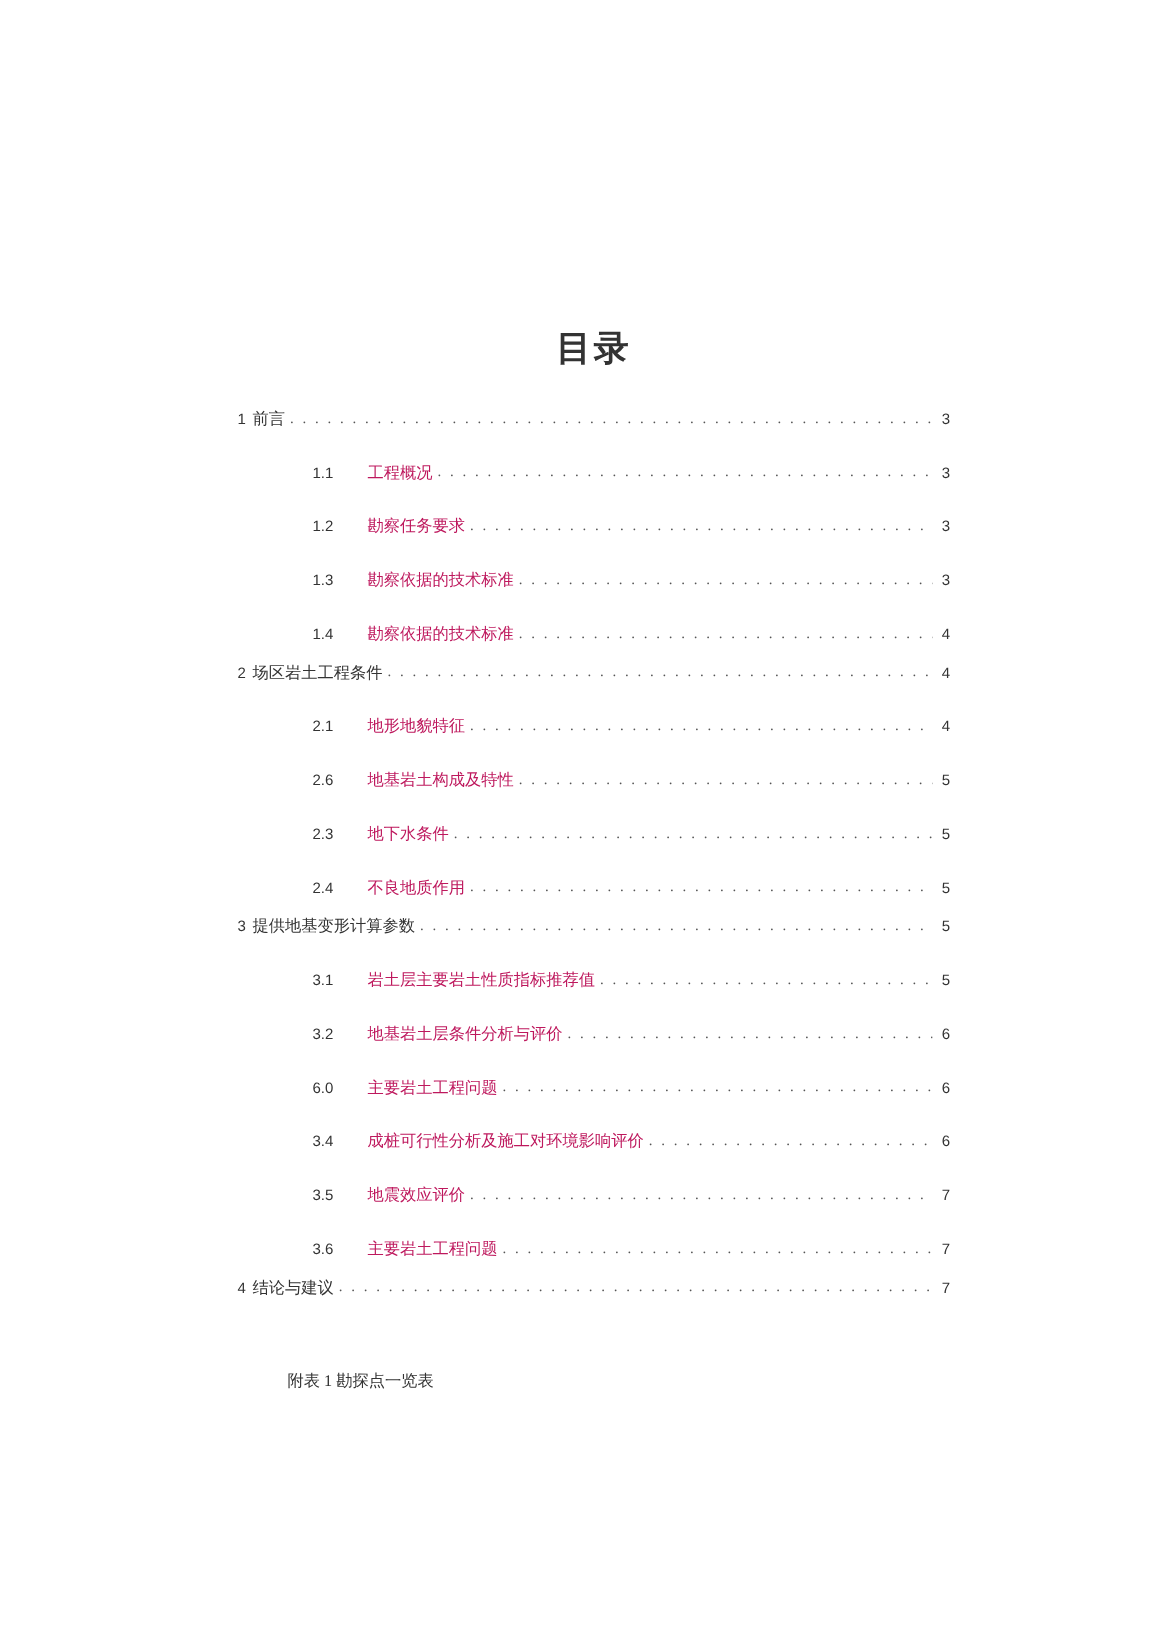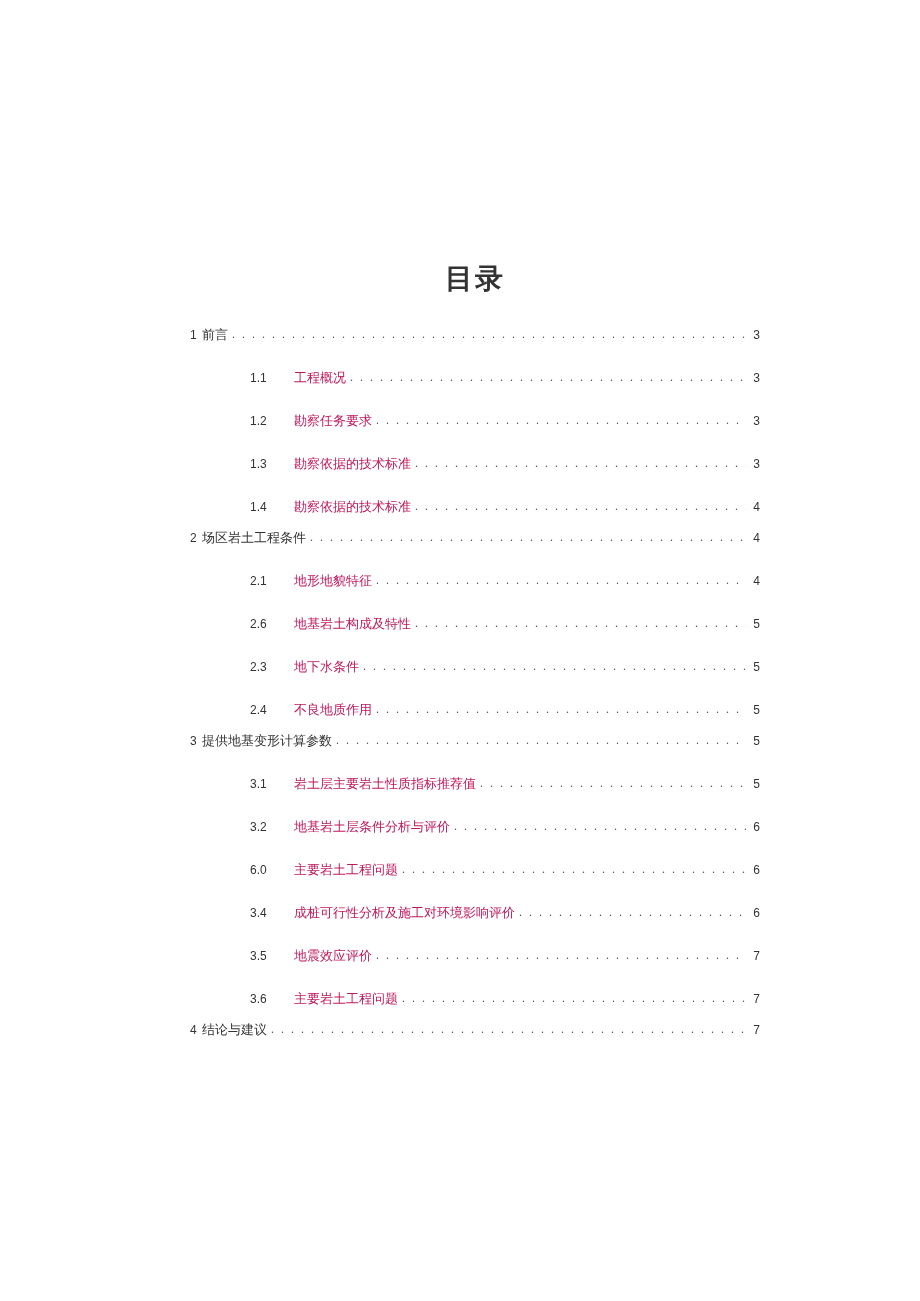--- a/index.html
+++ b/index.html
@@ -197,14 +197,15 @@
         <span class="toc-dots"></span>
         <span class="toc-page">7</span>
       </div>
       <div class="toc-line toc-level1">
         <span><span class="toc-num">4</span> <span class="toc-text">结论与建议</span></span>
         <span class="toc-dots"></span>
         <span class="toc-page">7</span>
       </div>
     </div>
 
+  <div class="appendix">附表 1 勘探点一览表</div>
 
 </div>
 
 </body></html>

